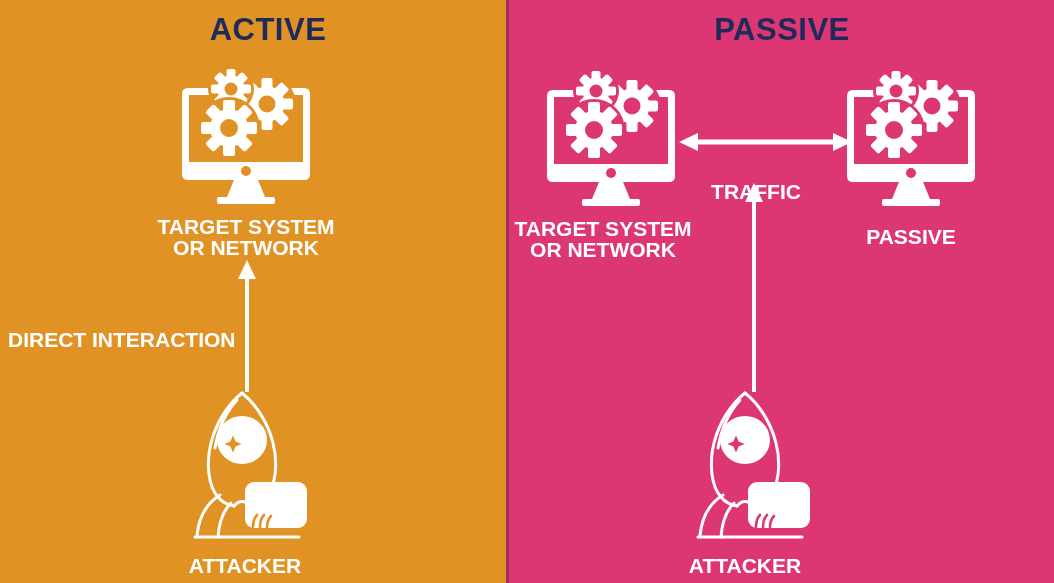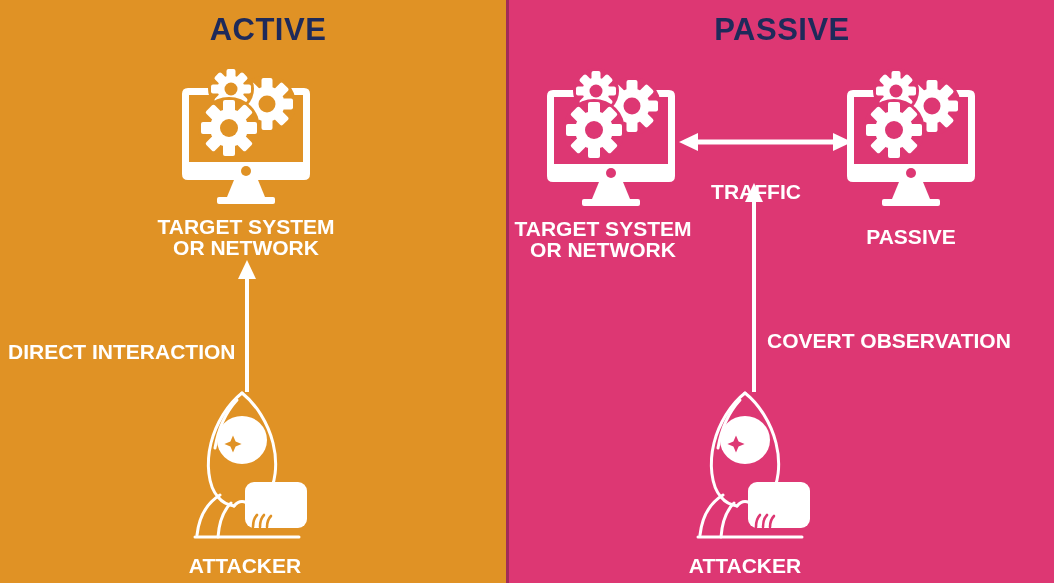--- a/index.html
+++ b/index.html
@@ -120,21 +120,21 @@
     <div class="wlabel" style="left:146px;top:216px;width:200px;">
       <span>TARGET SYSTEM</span><br>
       <span>OR NETWORK</span>
     </div>
 
     <div class="up-arrow" style="left:238px;top:260px;height:132px;">
       <div class="head"></div>
       <div class="shaft"></div>
     </div>
 
-    <div class="wlabel" style="left:8px;top:329px;width:222px;margin-top:12px;">DIRECT INTERACTION</div>
+    <div class="wlabel" style="left:8px;top:329px;width:222px;">DIRECT INTERACTION</div>
 
     <svg class="icon hacker-svg" style="left:187px;top:390px;">
       <use href="#hacker"></use>
     </svg>
 
     <div class="wlabel" style="left:165px;top:555px;width:160px;">ATTACKER</div>
   </section>
 
   <section class="panel right">
     <h1 class="title">PASSIVE</h1>
@@ -160,21 +160,20 @@
       <span>OR NETWORK</span>
     </div>
 
     <div class="wlabel" style="left:313px;top:226px;width:180px;">PASSIVE</div>
 
     <div class="up-arrow" style="left:237px;top:183px;height:209px;">
       <div class="head"></div>
       <div class="shaft"></div>
     </div>
 
-    <div class="wlabel" style="left:259px;top:330px;text-align:left;">COVERT OBSERVATION</div>
 
     <svg class="icon hacker-svg" style="left:182px;top:390px;">
       <use href="#hacker"></use>
     </svg>
 
     <div class="wlabel" style="left:157px;top:555px;width:160px;">ATTACKER</div>
   </section>
 
   <div class="divider"></div>
 </div>

